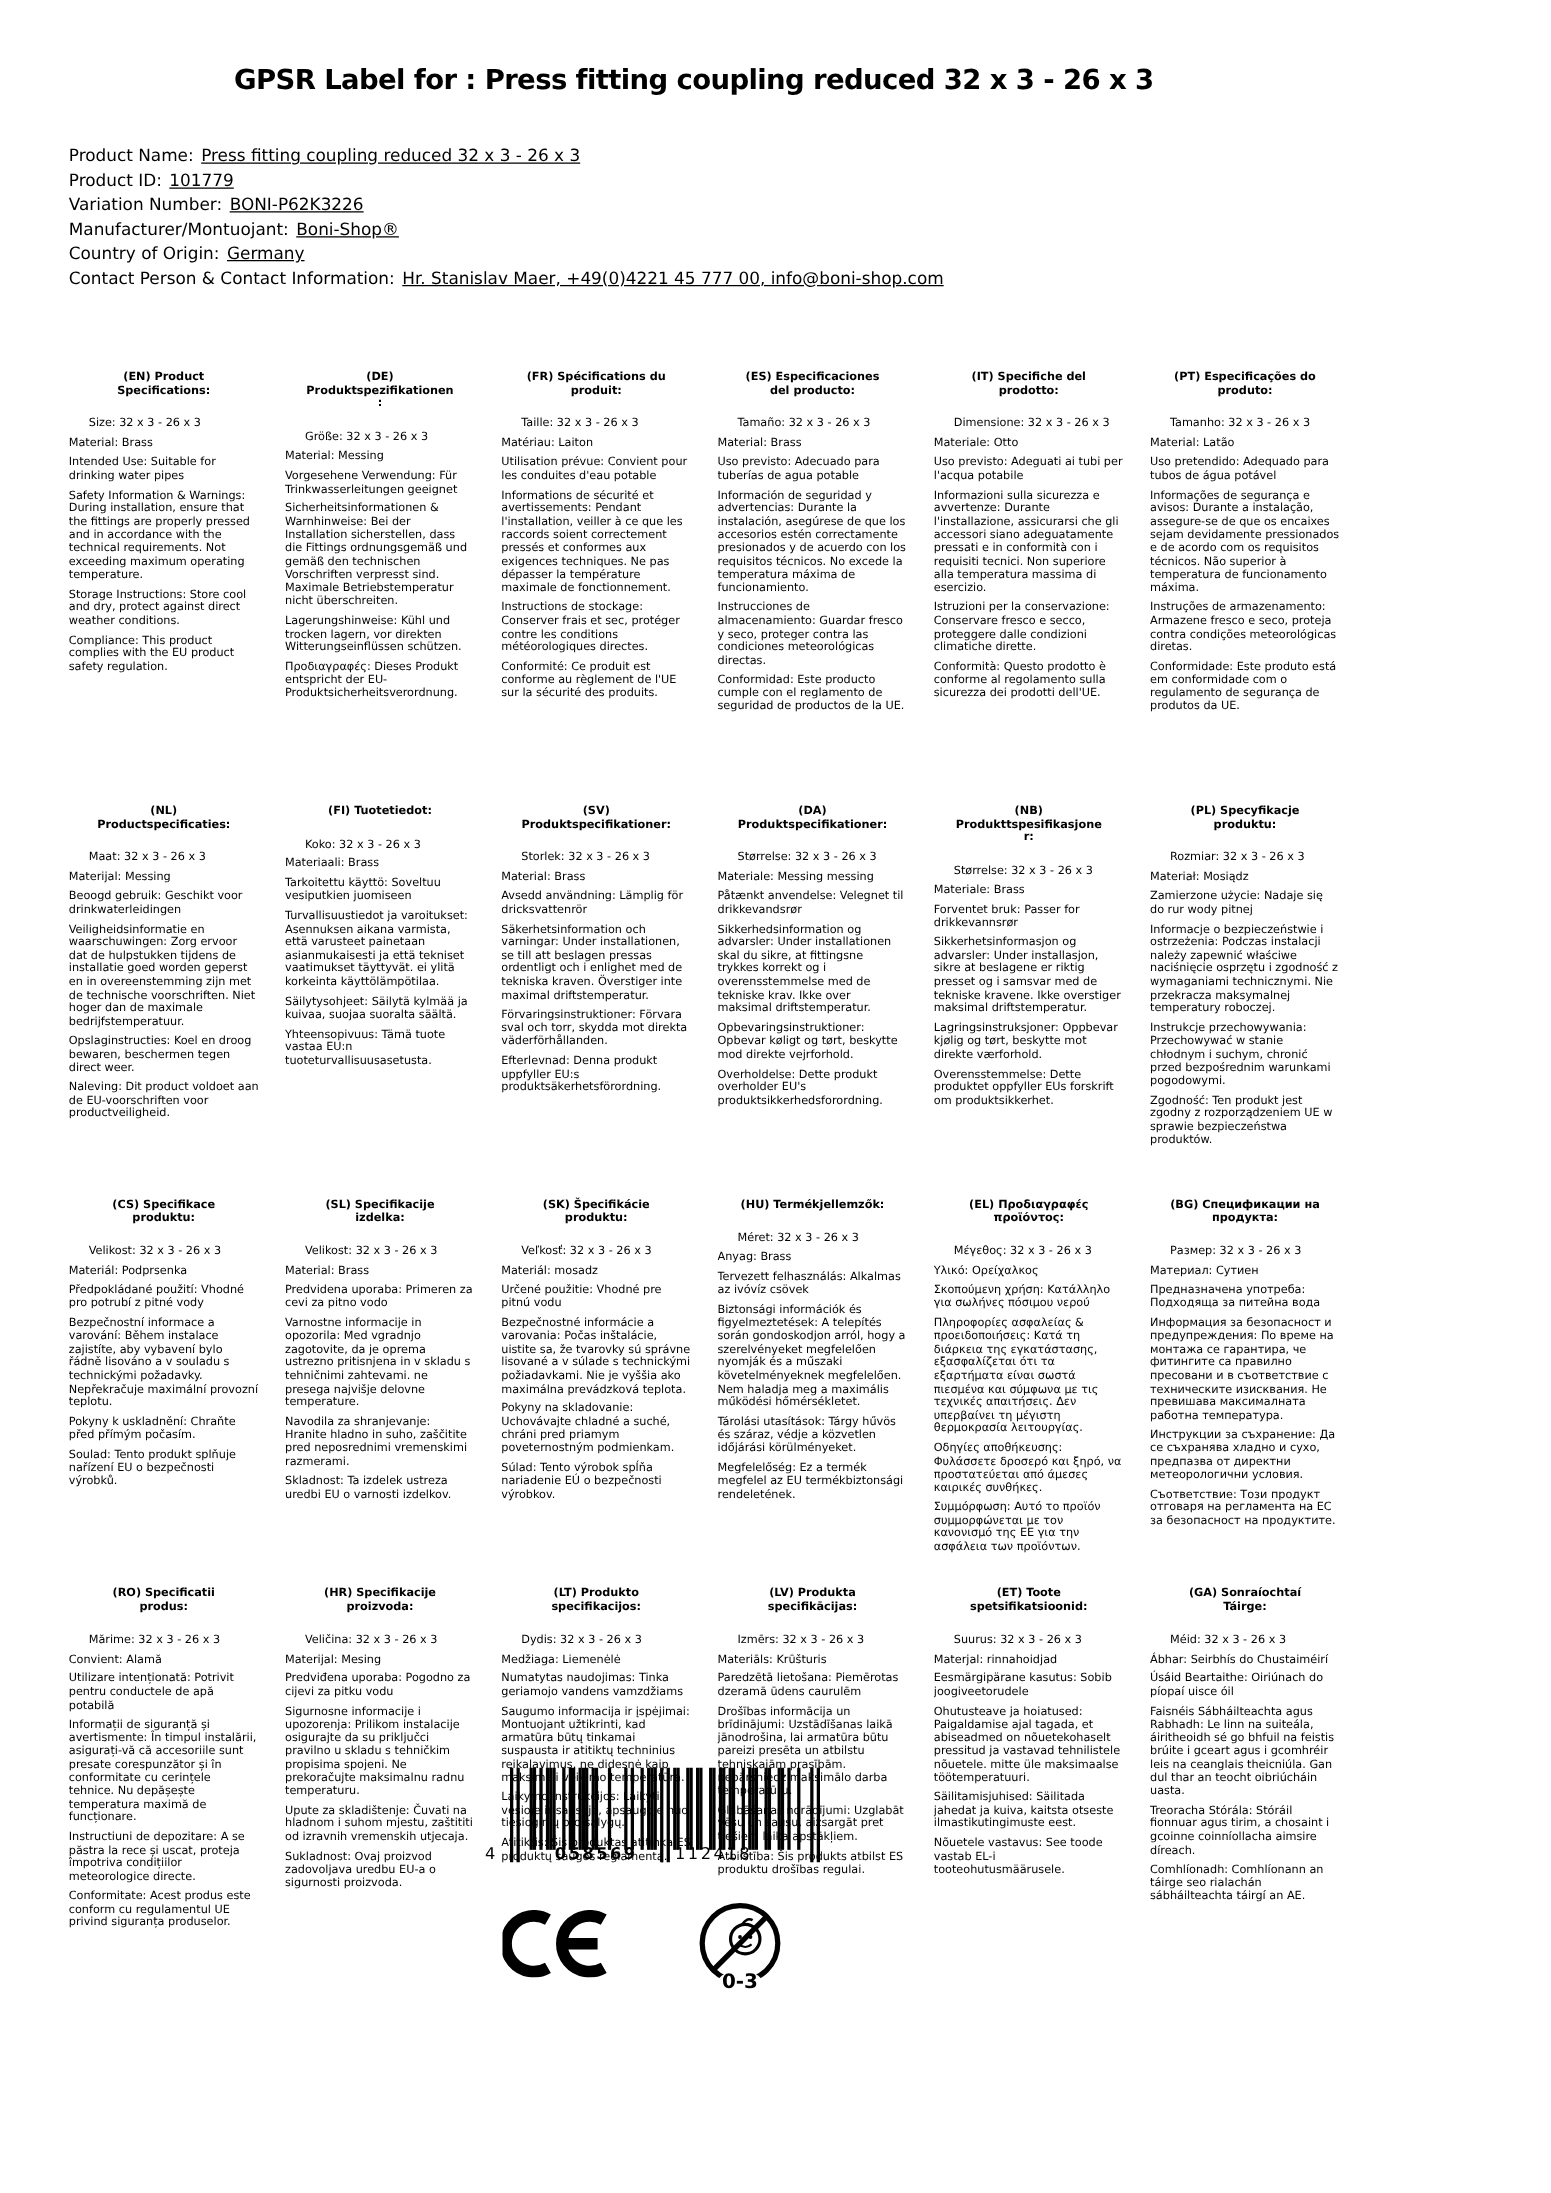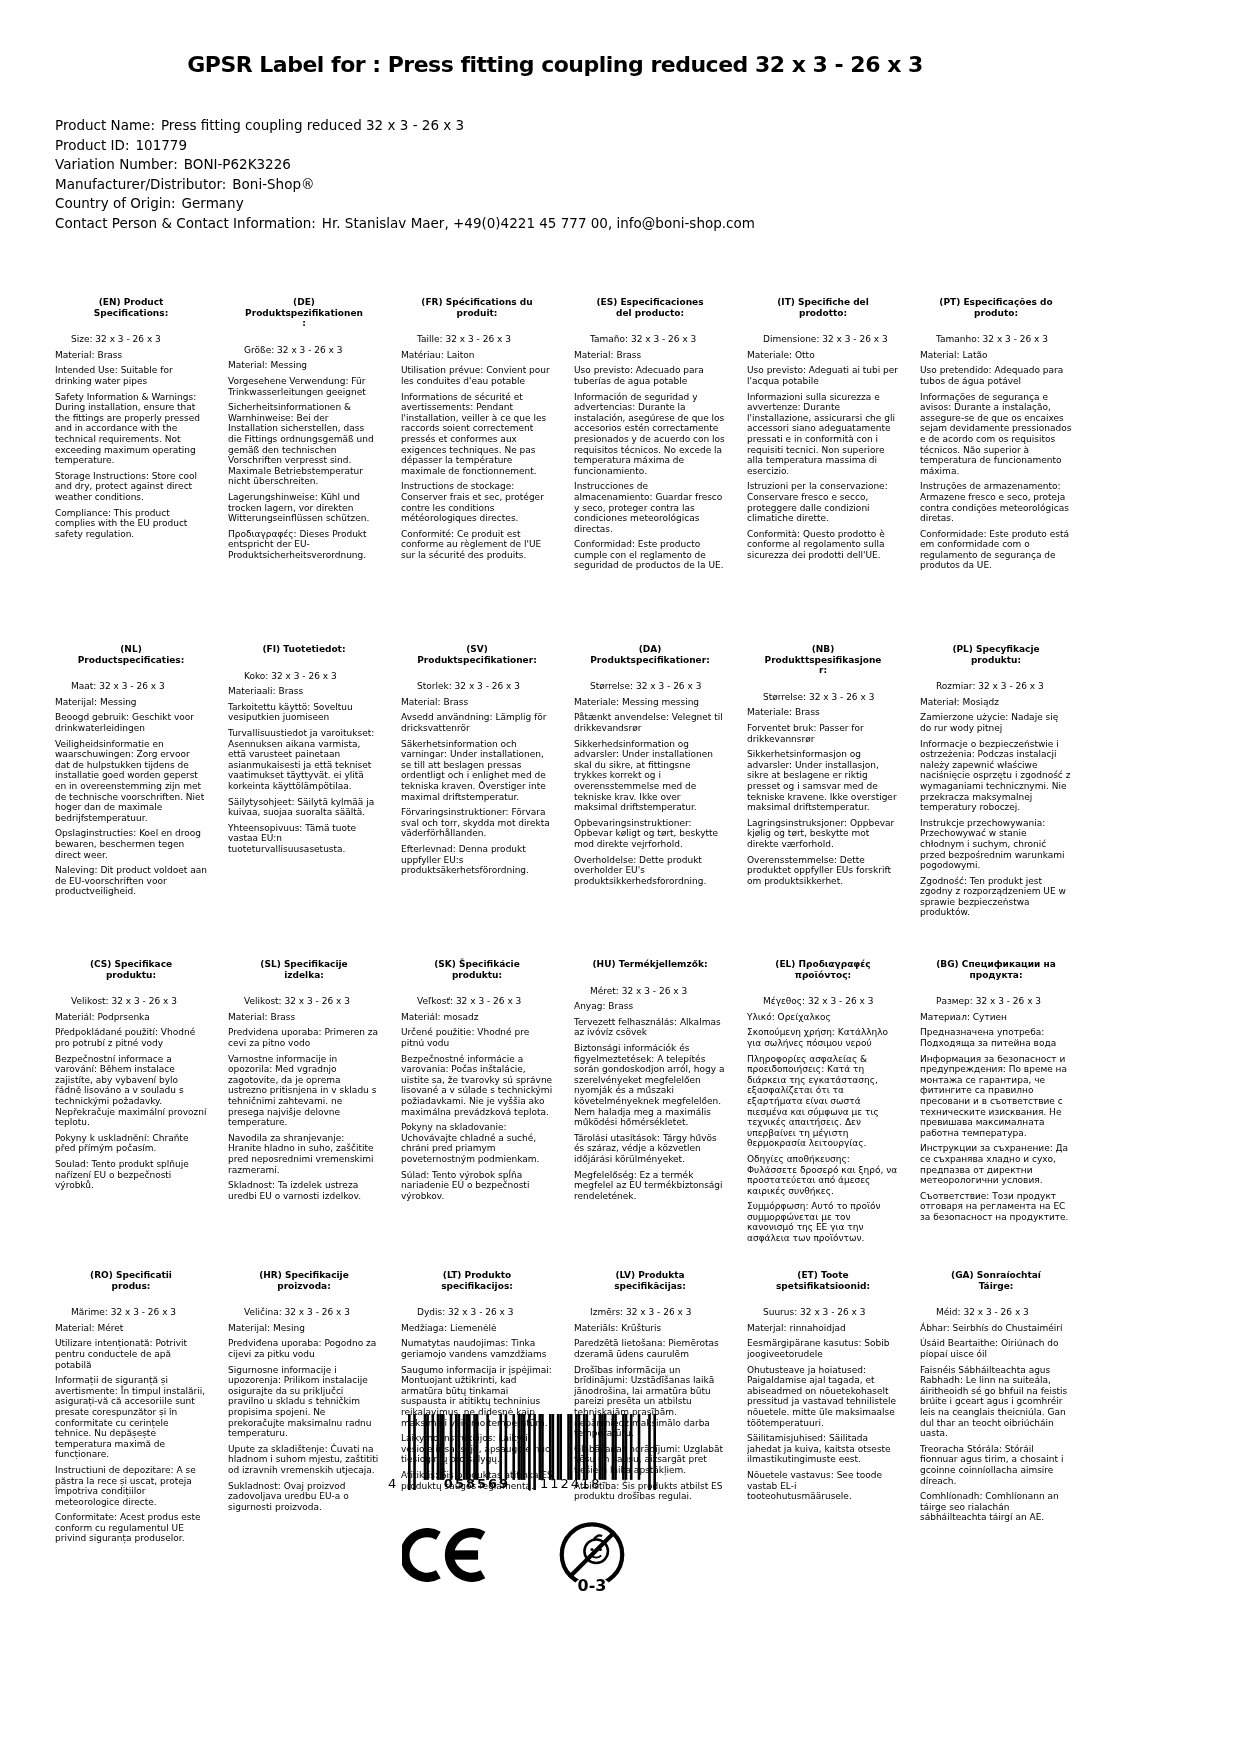--- a/index.html
+++ b/index.html
@@ -3,21 +3,21 @@
 <meta charset="utf-8">
 <style>
   html,body{margin:0;padding:0;background:#ffffff;}
   body{width:1241px;height:1754px;position:relative;font-family:"DejaVu Sans",sans-serif;color:#000;}
   .page{position:absolute;inset:0;background:#fff;}
   .title{position:absolute;top:52px;left:0;width:1110px;text-align:center;
          font-size:22px;font-weight:bold;letter-spacing:-0.5px;margin:0;}
   .product-info{position:absolute;left:55px;top:116px;font-size:13.5px;line-height:19.5px;}
   .pi-row{white-space:nowrap;}
   .pi-label{font-weight:normal;}
-  .pi-value{font-weight:normal;margin-left:6px;}
+  .pi-value{font-weight:normal;margin-left:6px;text-decoration:underline;}
   .lang-grid{position:absolute;left:55px;top:281px;display:grid;
              grid-template-columns:repeat(6,152px);column-gap:21px;}
   .lang-block{font-size:9px;line-height:10.6px;overflow:hidden;overflow-wrap:break-word;}
   .row0{height:347px;} .row1{height:315px;} .row2{height:311px;} .row3{height:330px;}
   .lb-head{font-weight:bold;margin:16px;text-align:center;}
   .lb-size{margin:0 0 5px 16px;}
   .lb-p{margin:0 0 5px 0;}
   .barcode{position:absolute;left:388px;top:1414px;width:290px;height:92px;}
   .barcode svg{position:absolute;left:20px;top:0;}
   .bc-digit{position:absolute;font-size:13px;top:62px;}
@@ -31,21 +31,21 @@
 <body>
 
 <div class="page">
 
   <h1 class="title">GPSR Label for : Press fitting coupling reduced 32 x 3 - 26 x 3</h1>
 
   <div class="product-info" id="product-info">
       <div class="pi-row"><span class="pi-label">Product Name:</span><span class="pi-value">Press fitting coupling reduced 32 x 3 - 26 x 3</span></div>
       <div class="pi-row"><span class="pi-label">Product ID:</span><span class="pi-value">101779</span></div>
       <div class="pi-row"><span class="pi-label">Variation Number:</span><span class="pi-value">BONI-P62K3226</span></div>
-      <div class="pi-row"><span class="pi-label">Manufacturer/Distributor:</span><span class="pi-value">Boni-Shop®</span></div>
+      <div class="pi-row"><span class="pi-label">Manufacturer/Montuojant:</span><span class="pi-value">Boni-Shop®</span></div>
       <div class="pi-row"><span class="pi-label">Country of Origin:</span><span class="pi-value">Germany</span></div>
       <div class="pi-row"><span class="pi-label">Contact Person &amp; Contact Information:</span><span class="pi-value">Hr. Stanislav Maer, +49(0)4221 45 777 00, info@boni-shop.com</span></div>
     </div>
 
   <div class="lang-grid" id="lang-grid">
       <div class="lang-block row0">
         <div class="lb-head">(EN) Product Specifications:</div>
         <div class="lb-size">Size: 32 x 3 - 26 x 3</div>
         <p class="lb-p">Material: Brass</p>
         <p class="lb-p">Intended Use: Suitable for drinking water pipes</p>
@@ -202,21 +202,21 @@
         <div class="lb-size">Размер: 32 x 3 - 26 x 3</div>
         <p class="lb-p">Материал: Сутиен</p>
         <p class="lb-p">Предназначена употреба: Подходяща за питейна вода</p>
         <p class="lb-p">Информация за безопасност и предупреждения: По време на монтажа се гарантира, че фитингите са правилно пресовани и в съответствие с техническите изисквания. Не превишава максималната работна температура.</p>
         <p class="lb-p">Инструкции за съхранение: Да се съхранява хладно и сухо, предпазва от директни метеорологични условия.</p>
         <p class="lb-p">Съответствие: Този продукт отговаря на регламента на ЕС за безопасност на продуктите.</p>
       </div>
       <div class="lang-block row3">
         <div class="lb-head">(RO) Specificatii produs:</div>
         <div class="lb-size">Mărime: 32 x 3 - 26 x 3</div>
-        <p class="lb-p">Material: Méret</p>
+        <p class="lb-p">Convient: Alamă</p>
         <p class="lb-p">Utilizare intenționată: Potrivit pentru conductele de apă potabilă</p>
         <p class="lb-p">Informații de siguranță și avertismente: În timpul instalării, asigurați-vă că accesoriile sunt presate corespunzător și în conformitate cu cerințele tehnice. Nu depășește temperatura maximă de funcționare.</p>
         <p class="lb-p">Instructiuni de depozitare: A se păstra la rece și uscat, proteja împotriva condițiilor meteorologice directe.</p>
         <p class="lb-p">Conformitate: Acest produs este conform cu regulamentul UE privind siguranța produselor.</p>
       </div>
       <div class="lang-block row3">
         <div class="lb-head">(HR) Specifikacije proizvoda:</div>
         <div class="lb-size">Veličina: 32 x 3 - 26 x 3</div>
         <p class="lb-p">Materijal: Mesing</p>
         <p class="lb-p">Predviđena uporaba: Pogodno za cijevi za pitku vodu</p>

